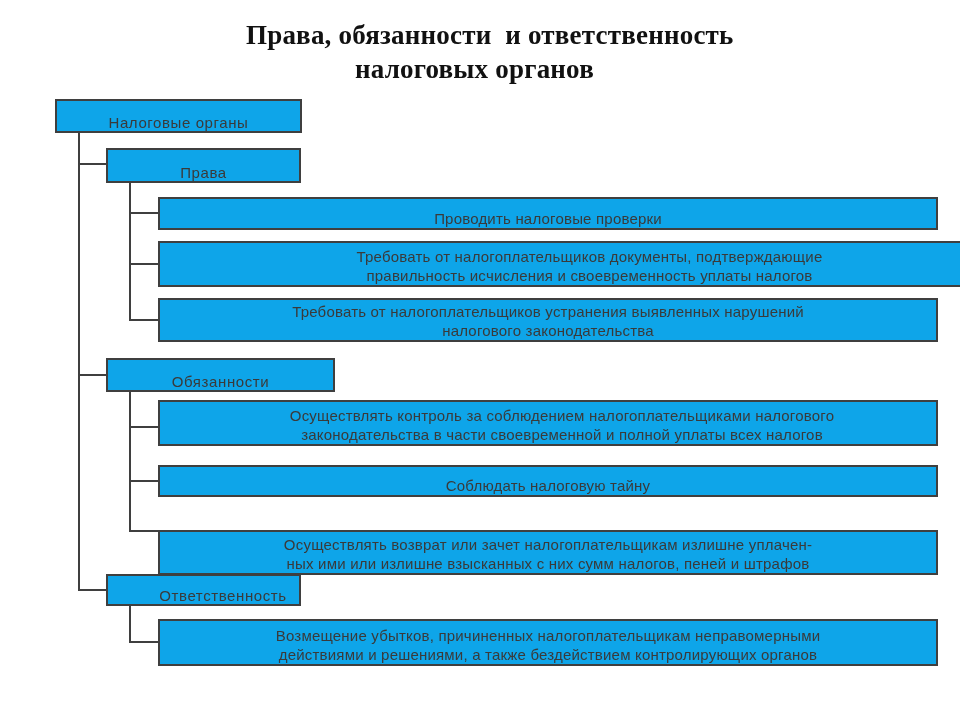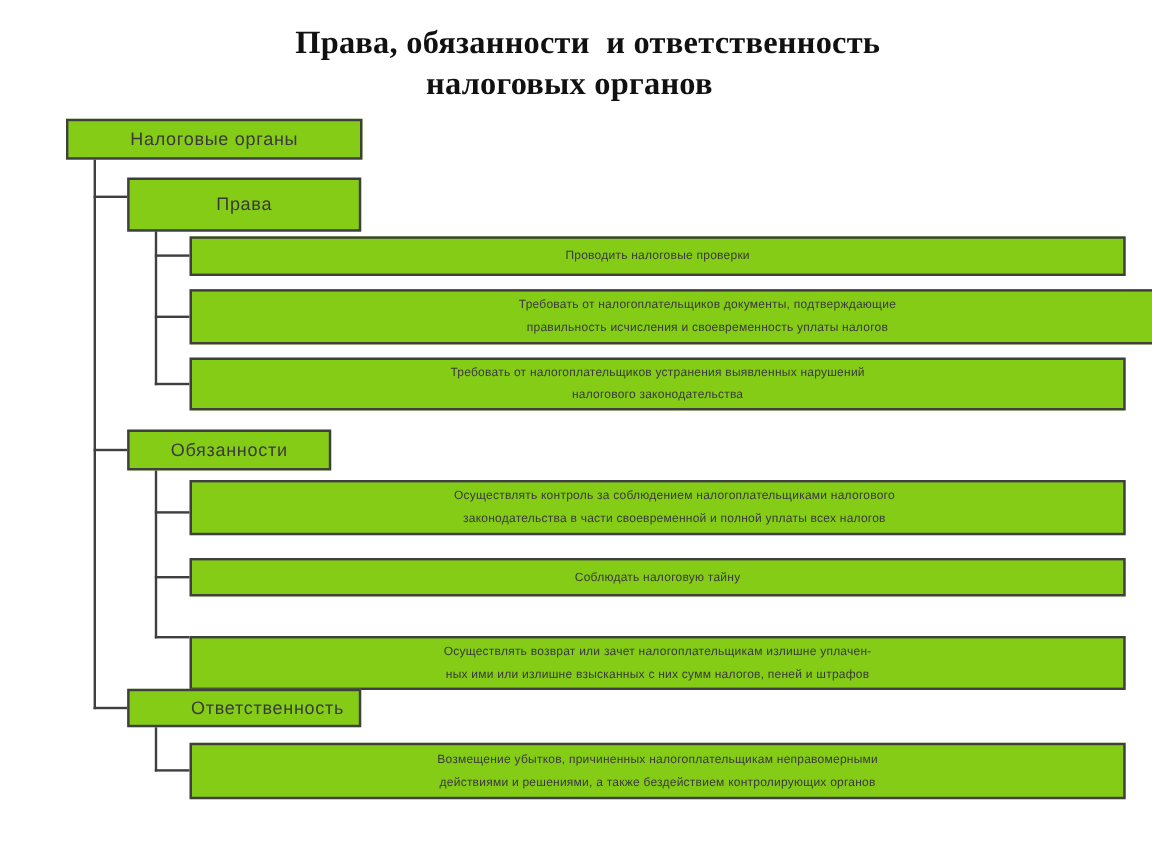--- a/index.html
+++ b/index.html
@@ -17,33 +17,33 @@
     font-weight: bold;
     font-size: 27px;
     color: #111111;
     white-space: pre-wrap;
     letter-spacing: 0.2px;
   }
   .box {
     position: absolute;
     box-sizing: border-box;
     border: 2px solid #3f3f3f;
-    background: #84cc16;
+    background: #0ea5e9;
     display: flex;
-    align-items: center;
+    align-items: flex-end;
     justify-content: center;
     color: #3a3a3a;
   }
   .cat-label {
     font-size: 15px;
     letter-spacing: 0.6px;
     white-space: nowrap;
   }
   .leaf-text {
-    font-size: 10px;
+    font-size: 15px;
     line-height: 19px;
     text-align: center;
     white-space: pre-line;
     letter-spacing: 0.2px;
     padding: 0 6px;
   }
   .line {
     position: absolute;
     background: #3f3f3f;
   }
@@ -71,36 +71,36 @@
   <div class="line" style="left:129px; top:480px; width:29px; height:2px;"></div>
   <div class="line" style="left:129px; top:530px; width:29px; height:2px;"></div>
 
   <div class="line" style="left:129px; top:606px; width:2px; height:37px;"></div>
   <div class="line" style="left:129px; top:641px; width:29px; height:2px;"></div>
 
   <div class="box" style="left:55px; top:99px; width:247px; height:34px;">
     <span class="cat-label">Налоговые органы</span>
   </div>
 
-  <div class="box" style="left:106px; top:148px; width:195px; height:45px;">
+  <div class="box" style="left:106px; top:148px; width:195px; height:35px;">
     <span class="cat-label">Права</span>
   </div>
   <div class="box" style="left:158px; top:197px; width:780px; height:33px;">
     <span class="leaf-text">Проводить налоговые проверки</span>
   </div>
   <div class="box" style="left:158px; top:241px; width:863px; height:46px;">
     <span class="leaf-text">Требовать от налогоплательщиков документы, подтверждающие
 правильность исчисления и своевременность уплаты налогов</span>
   </div>
   <div class="box" style="left:158px; top:298px; width:780px; height:44px;">
     <span class="leaf-text">Требовать от налогоплательщиков устранения выявленных нарушений
 налогового законодательства</span>
   </div>
 
-  <div class="box" style="left:106px; top:358px; width:170px; height:34px;">
+  <div class="box" style="left:106px; top:358px; width:229px; height:34px;">
     <span class="cat-label">Обязанности</span>
   </div>
   <div class="box" style="left:158px; top:400px; width:780px; height:46px;padding-left:28px;">
     <span class="leaf-text">Осуществлять контроль за соблюдением налогоплательщиками налогового
 законодательства в части своевременной и полной уплаты всех налогов</span>
   </div>
   <div class="box" style="left:158px; top:465px; width:780px; height:32px;">
     <span class="leaf-text">Соблюдать налоговую тайну</span>
   </div>
   <div class="box" style="left:158px; top:530px; width:780px; height:45px;">

